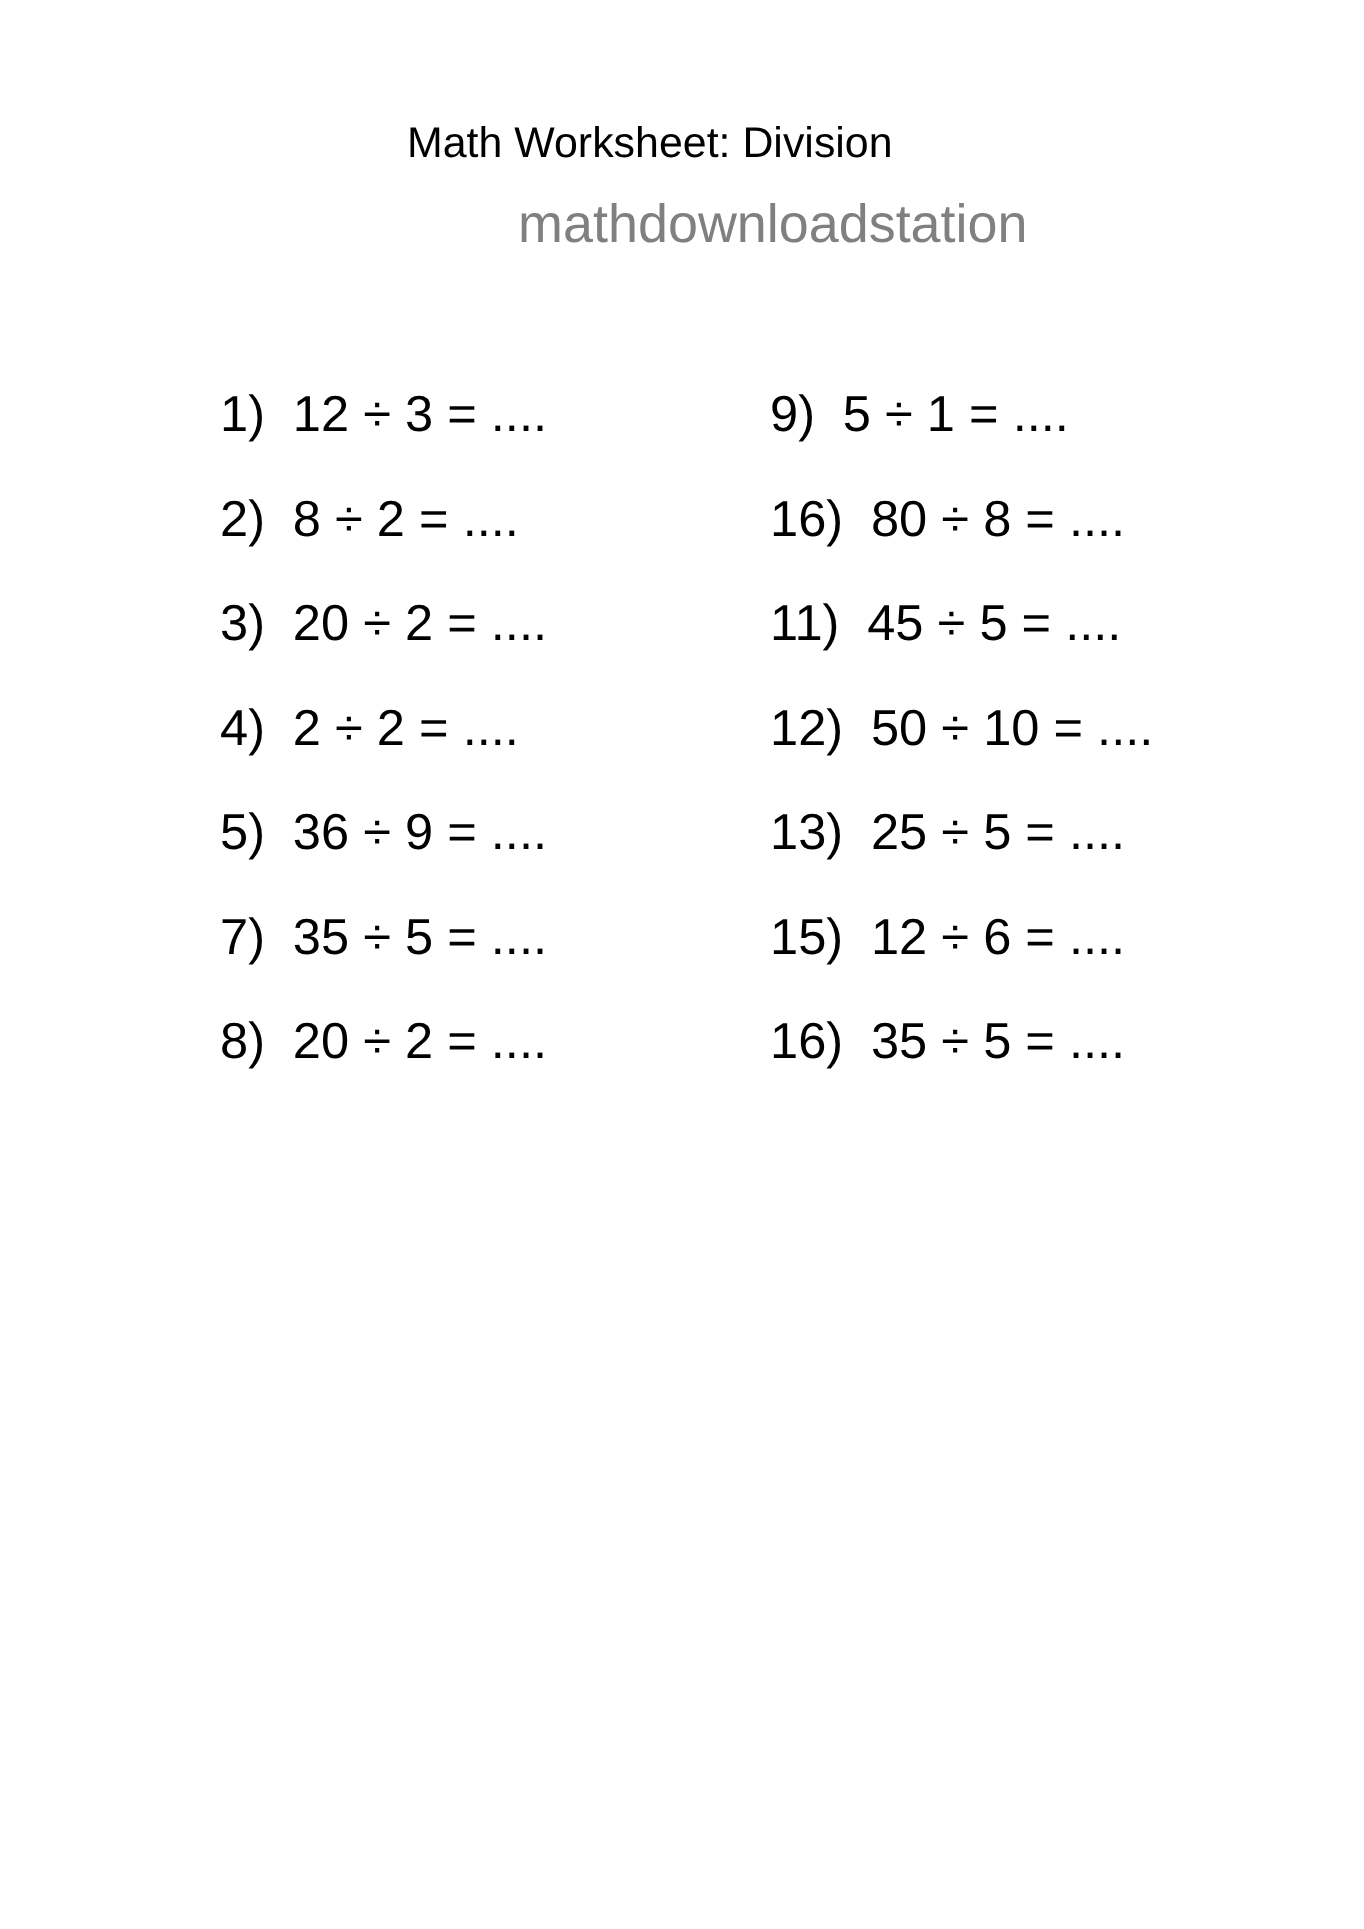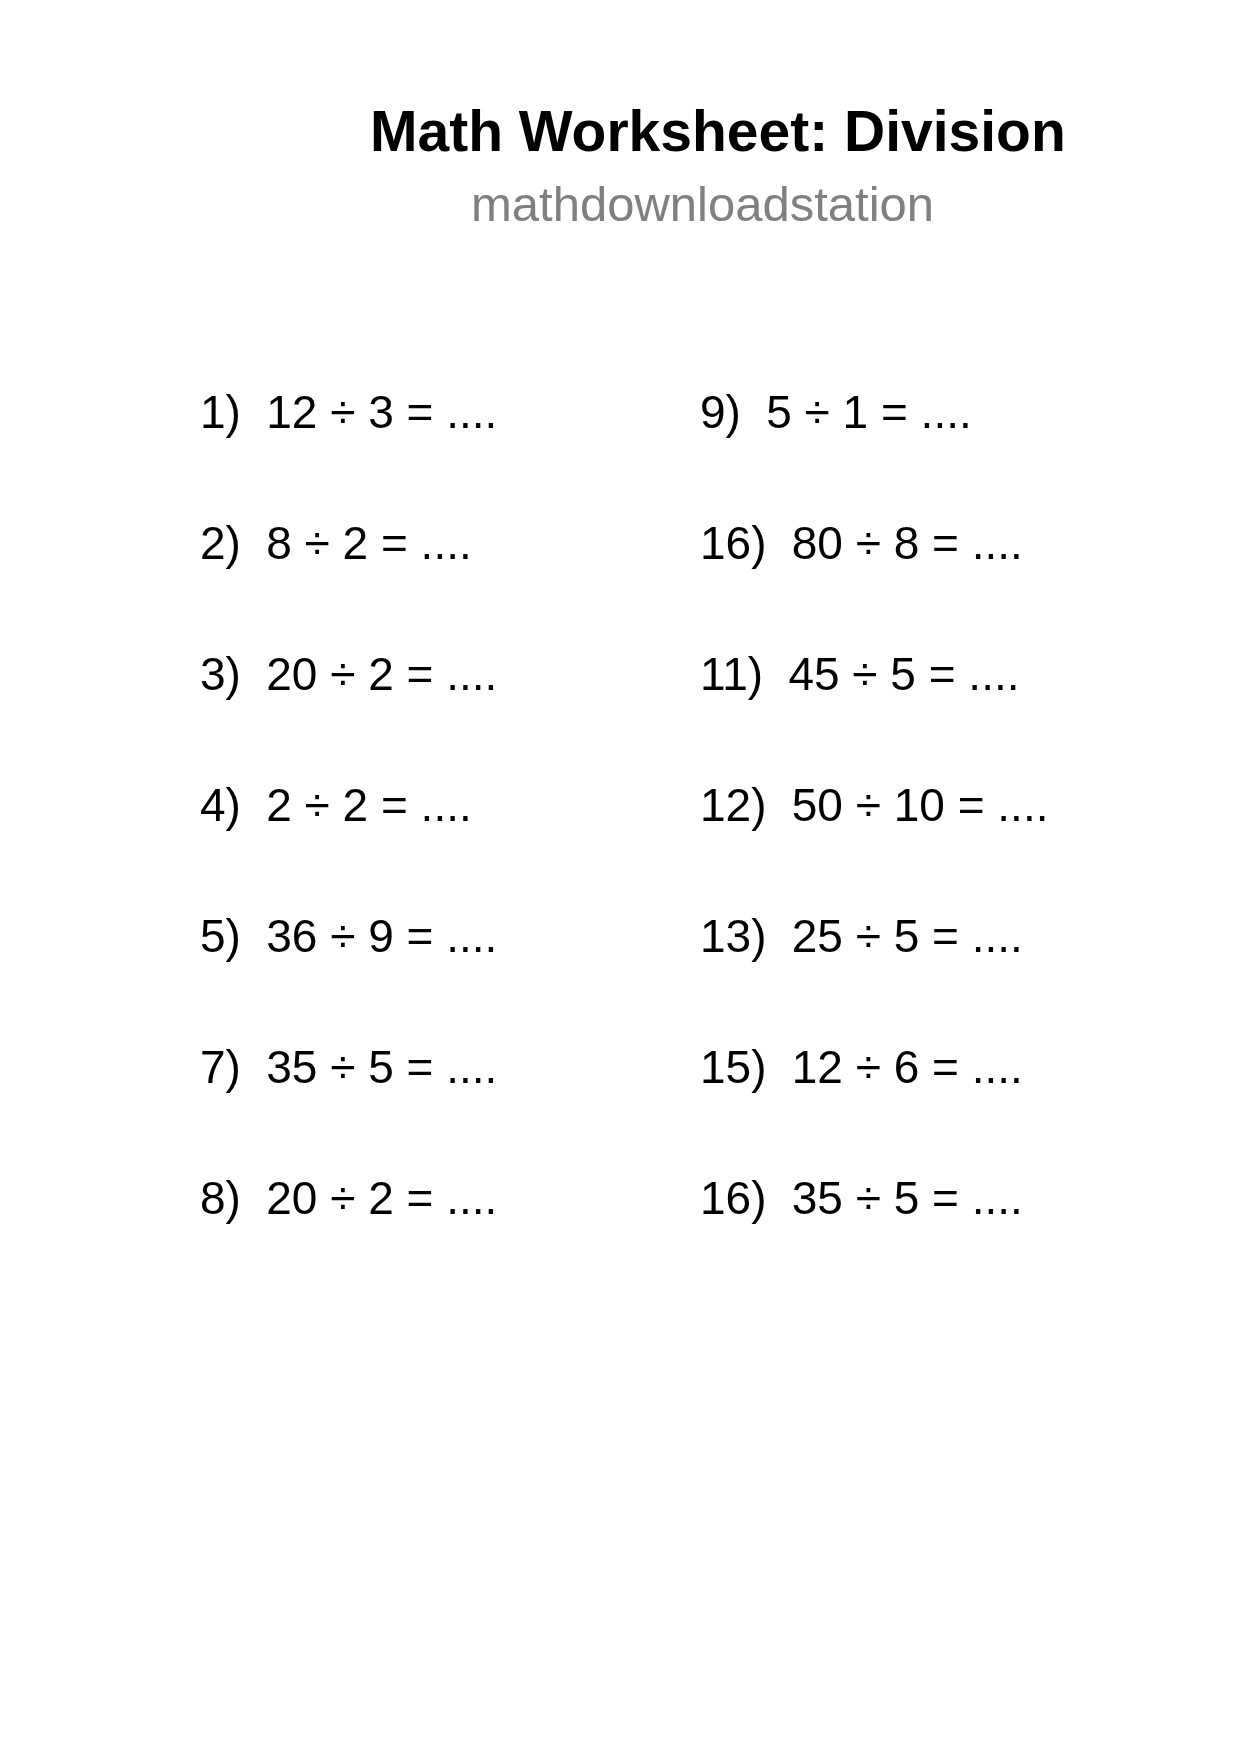--- a/index.html
+++ b/index.html
@@ -12,24 +12,24 @@
       height: 1754px;
       position: relative;
       overflow: hidden;
       font-family: "Liberation Sans", sans-serif;
       color: #000000;
     }
     .title {
       position: absolute;
       left: 370px;
       top: 96px;
-      font-size: 57px;
+      font-size: 39px;
       line-height: 70px;
       white-space: nowrap;
-      font-weight: bold;
+      font-weight: normal;
       margin: 0;
     }
     .subtitle {
       position: absolute;
       left: 471px;
       top: 178px;
       font-size: 49px;
       line-height: 52px;
       white-space: nowrap;
       color: #808080;
@@ -38,21 +38,20 @@
       position: absolute;
       top: 348px;
     }
     .col-left { left: 200px; }
     .col-right { left: 700px; }
     .problem {
       height: 95px;
       font-size: 46px;
       line-height: 56px;
       white-space: nowrap;
-      margin-top: 36px;
     }
     .num { margin-right: 0.55em; }
   </style>
 </head>
 <body>
 
 <h1 class="title">Math Worksheet: Division</h1>
 <div class="subtitle">mathdownloadstation</div>
 
 <div class="column col-left">

